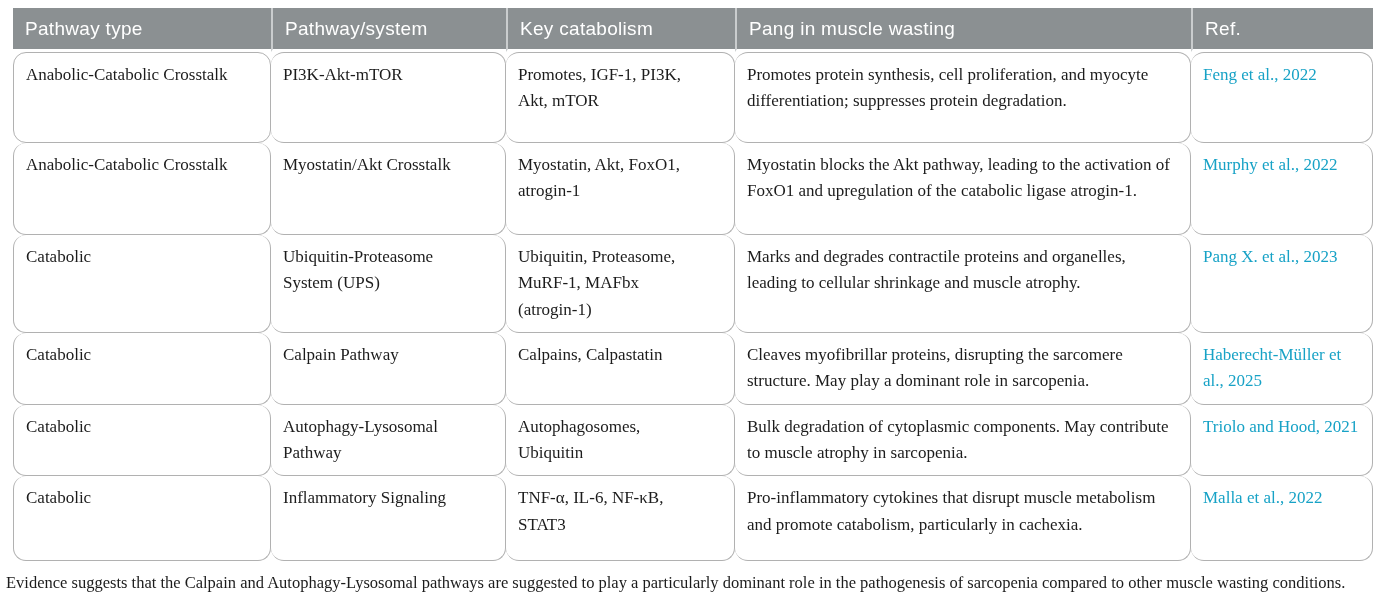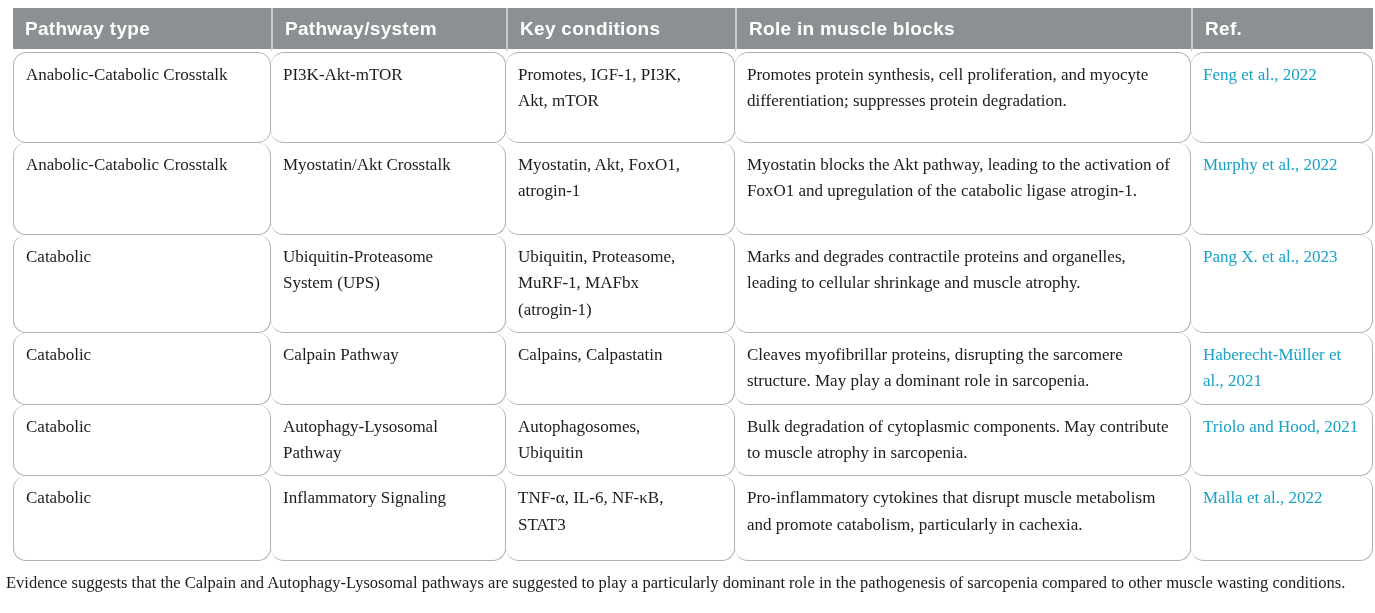--- a/index.html
+++ b/index.html
@@ -24,21 +24,21 @@
     border-spacing:0;
     table-layout:fixed;
     width:1360px;
     margin-left:13px;
   }
   thead th{
     background:var(--header-bg);
     color:var(--header-text);
     font-family:"Liberation Sans","DejaVu Sans",sans-serif;
     font-size:19px;
-    font-weight:700;
+    font-weight:400;
     letter-spacing:.3px;
     text-align:left;
     height:44px;
     padding:0 12px;
     vertical-align:middle;
     border-bottom:3px solid #ffffff;
   }
   thead th + th{
     border-left:2px solid rgba(255,255,255,.55);
   }
@@ -85,22 +85,22 @@
       <col style="width:258px">
       <col style="width:235px">
       <col style="width:229px">
       <col style="width:456px">
       <col style="width:182px">
     </colgroup>
     <thead>
       <tr>
         <th>Pathway type</th>
         <th>Pathway/system</th>
-        <th>Key conditions</th>
-        <th>Role in muscle blocks</th>
+        <th>Key catabolism</th>
+        <th>Pang in muscle wasting</th>
         <th>Ref.</th>
       </tr>
     </thead>
     <tbody>
         <tr>
           <td class="col-type">Anabolic-Catabolic Crosstalk</td>
           <td class="col-system">PI3K-Akt-mTOR</td>
           <td class="col-components">Promotes, IGF-1, PI3K, Akt, mTOR</td>
           <td class="col-role">Promotes protein synthesis, cell proliferation, and myocyte differentiation; suppresses protein degradation.</td>
           <td class="col-ref"><span class="ref-link">Feng et al., 2022</span></td>
@@ -117,21 +117,21 @@
           <td class="col-system">Ubiquitin-Proteasome System (UPS)</td>
           <td class="col-components">Ubiquitin, Proteasome, MuRF-1, MAFbx (atrogin-1)</td>
           <td class="col-role">Marks and degrades contractile proteins and organelles, leading to cellular shrinkage and muscle atrophy.</td>
           <td class="col-ref"><span class="ref-link">Pang X. et al., 2023</span></td>
         </tr>
         <tr>
           <td class="col-type">Catabolic</td>
           <td class="col-system">Calpain Pathway</td>
           <td class="col-components">Calpains, Calpastatin</td>
           <td class="col-role">Cleaves myofibrillar proteins, disrupting the sarcomere structure. May play a dominant role in sarcopenia.</td>
-          <td class="col-ref"><span class="ref-link">Haberecht-Müller et al., 2021</span></td>
+          <td class="col-ref"><span class="ref-link">Haberecht-Müller et al., 2025</span></td>
         </tr>
         <tr>
           <td class="col-type">Catabolic</td>
           <td class="col-system">Autophagy-Lysosomal Pathway</td>
           <td class="col-components">Autophagosomes, Ubiquitin</td>
           <td class="col-role">Bulk degradation of cytoplasmic components. May contribute to muscle atrophy in sarcopenia.</td>
           <td class="col-ref"><span class="ref-link">Triolo and Hood, 2021</span></td>
         </tr>
         <tr>
           <td class="col-type">Catabolic</td>

